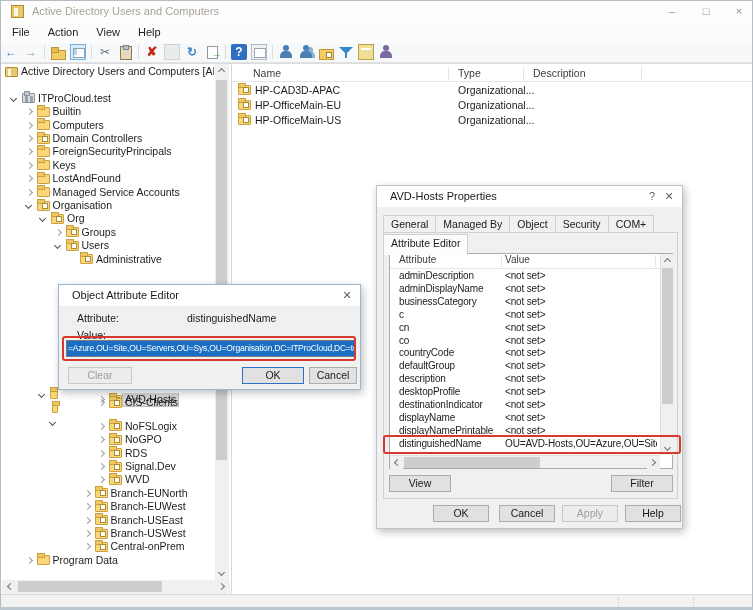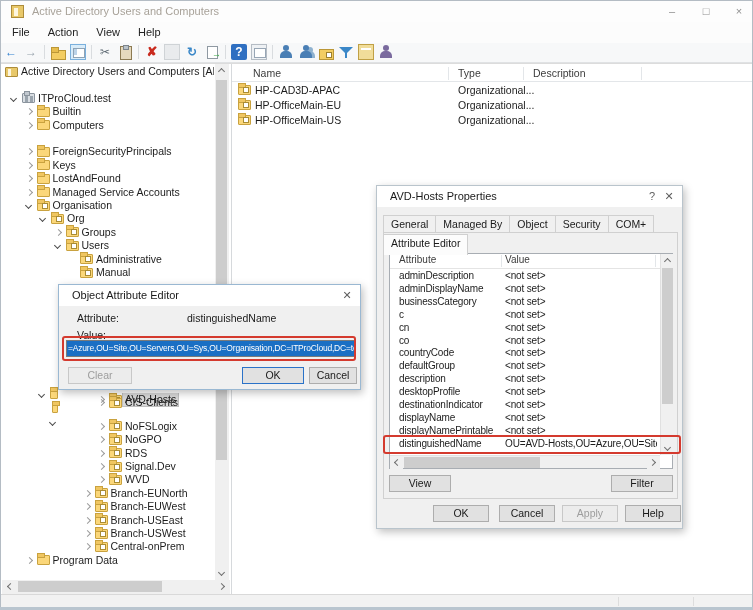--- a/index.html
+++ b/index.html
@@ -167,20 +167,25 @@
             <div class="trow" style="top: 40.2px;">
               <span class="chev col" style="left: 22.5px;"></span>
               <span class="tico tico-folder" style="left: 34.5px;"></span>
               <span class="tlabel" style="left: 48.5px;">Builtin</span>
             </div>
             <div class="trow" style="top: 53.6px;">
               <span class="chev col" style="left: 22.5px;"></span>
               <span class="tico tico-folder" style="left: 34.5px;"></span>
               <span class="tlabel" style="left: 48.5px;">Computers</span>
             </div>
+            <div class="trow" style="top: 67px;">
+              <span class="chev col" style="left: 22.5px;"></span>
+              <span class="tico tico-ou" style="left: 34.5px;"></span>
+              <span class="tlabel" style="left: 48.5px;">Domain Controllers</span>
+            </div>
             <div class="trow" style="top: 80.4px;">
               <span class="chev col" style="left: 22.5px;"></span>
               <span class="tico tico-folder" style="left: 34.5px;"></span>
               <span class="tlabel" style="left: 48.5px;">ForeignSecurityPrincipals</span>
             </div>
             <div class="trow" style="top: 93.8px;">
               <span class="chev col" style="left: 22.5px;"></span>
               <span class="tico tico-folder" style="left: 34.5px;"></span>
               <span class="tlabel" style="left: 48.5px;">Keys</span>
             </div>
@@ -210,24 +215,20 @@
               <span class="tlabel" style="left: 77.5px;">Groups</span>
             </div>
             <div class="trow" style="top: 174.2px;">
               <span class="chev exp" style="left: 51.5px;"></span>
               <span class="tico tico-ou" style="left: 63.5px;"></span>
               <span class="tlabel" style="left: 77.5px;">Users</span>
             </div>
             <div class="trow" style="top: 187.6px;">
               <span class="tico tico-ou" style="left: 78px;"></span>
               <span class="tlabel" style="left: 92px;">Administrative</span>
-            </div>
-            <div class="trow" style="top: 201px;">
-              <span class="tico tico-ou" style="left: 78px;"></span>
-              <span class="tlabel" style="left: 92px;">Manual</span>
             </div>
           </div>
 
         <span class="chev exp" style="left:36px;top:326px"></span>
         <span class="tico" style="left:48px;top:325px;width:8px"></span>
         <span class="tico" style="left:50px;top:339px;width:6px"></span>
         <span class="chev exp" style="left:47px;top:354px"></span>
 
         <div id="tree-bottom" style="position:absolute;left:0;top:329px;width:212px;height:201px;overflow:hidden">
             <div class="trow" style="top: 0px;">

